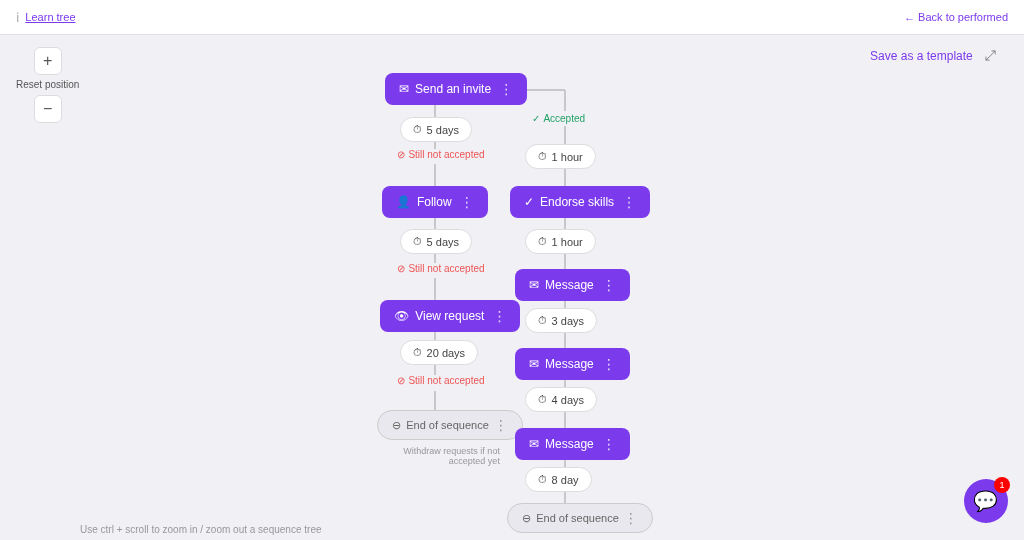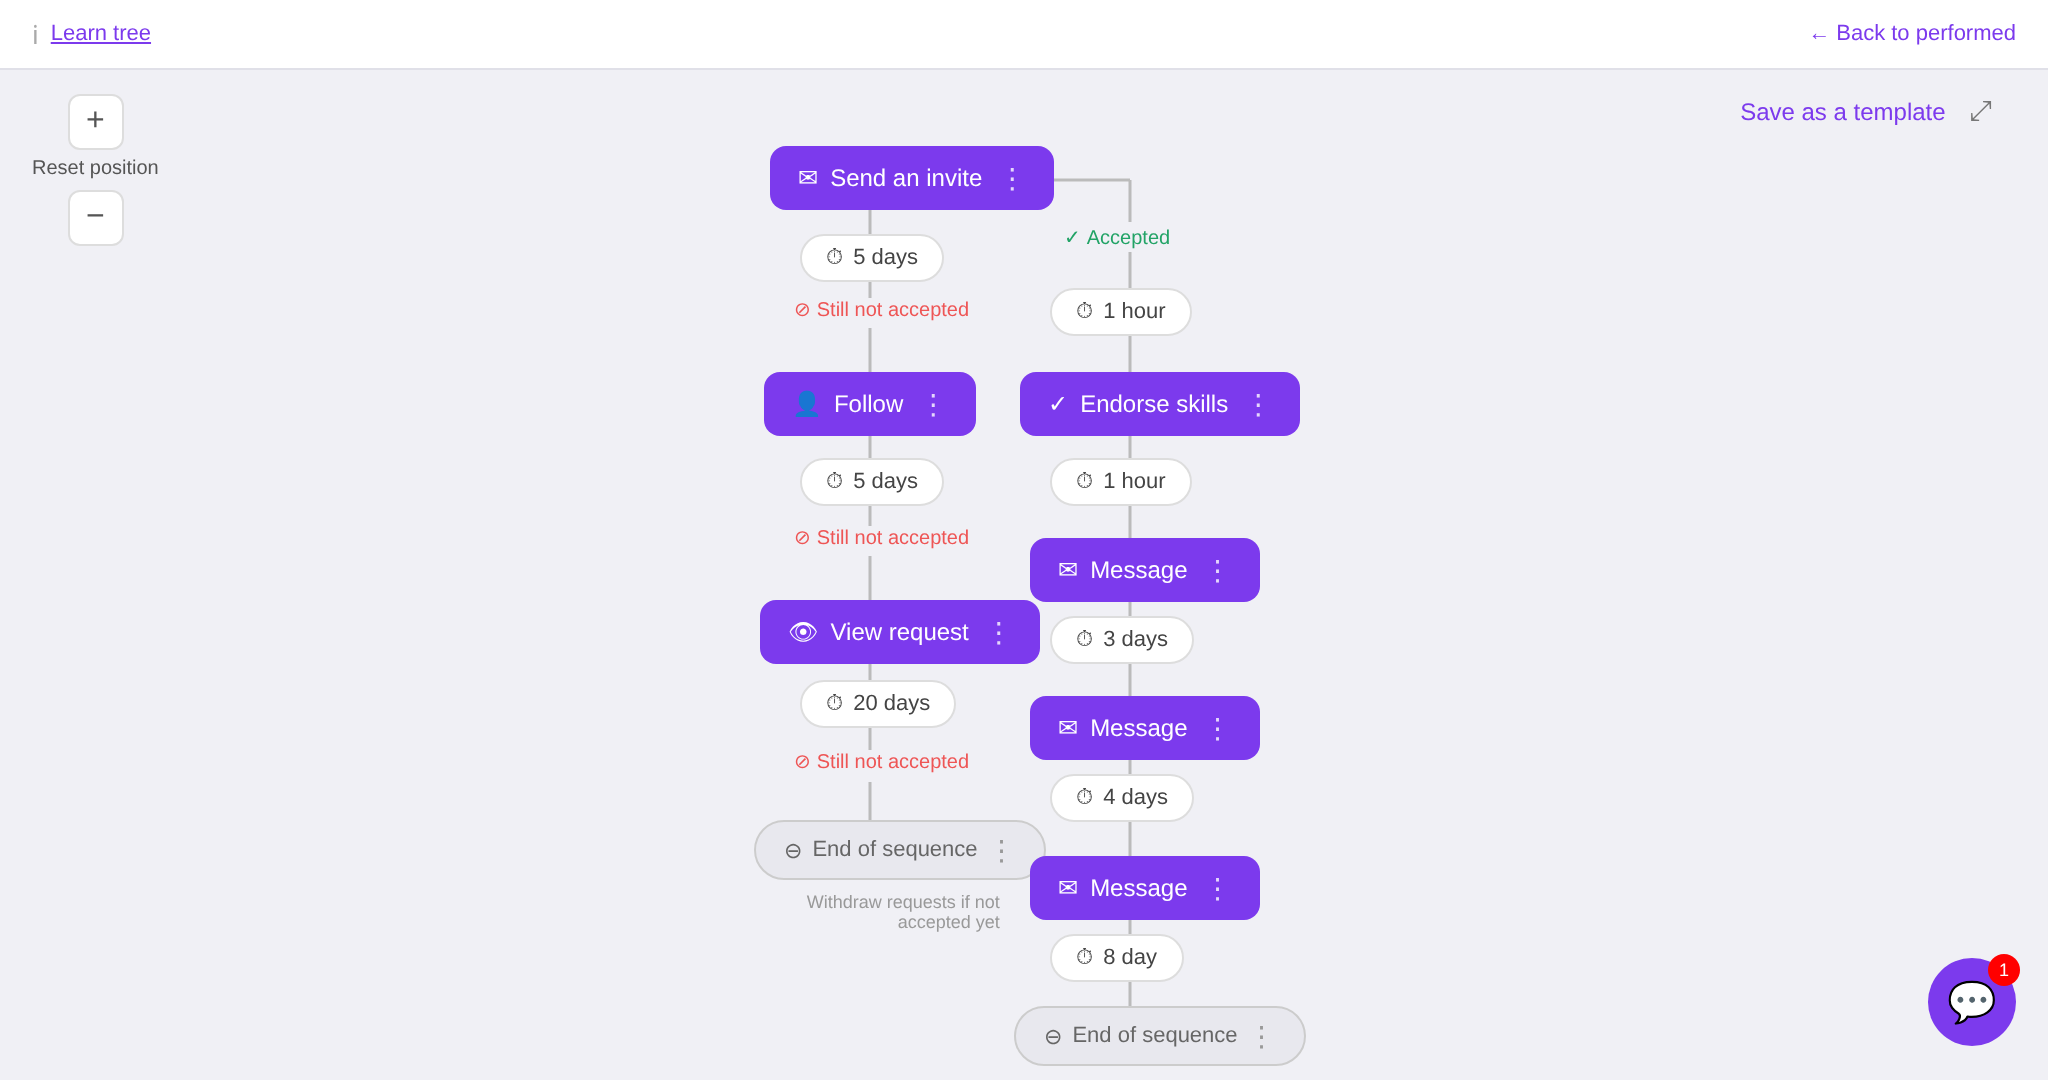--- a/index.html
+++ b/index.html
@@ -461,19 +461,22 @@
   </div>
 
   <div style="position:absolute; left:507px; top:468px;">
     <div class="node-end">
       <span>⊖</span>
       <span>End of sequence</span>
       <span class="node-dots-gray">⋮</span>
     </div>
   </div>
 
+  <div class="bottom-hint">
+    <span>Use ctrl + scroll to zoom in / zoom out a sequence tree</span>
+  </div>
 
   <div class="chat-bubble">
     <span>💬</span>
     <div class="chat-badge">1</div>
   </div>
 
 </div>
 
 </body></html>

